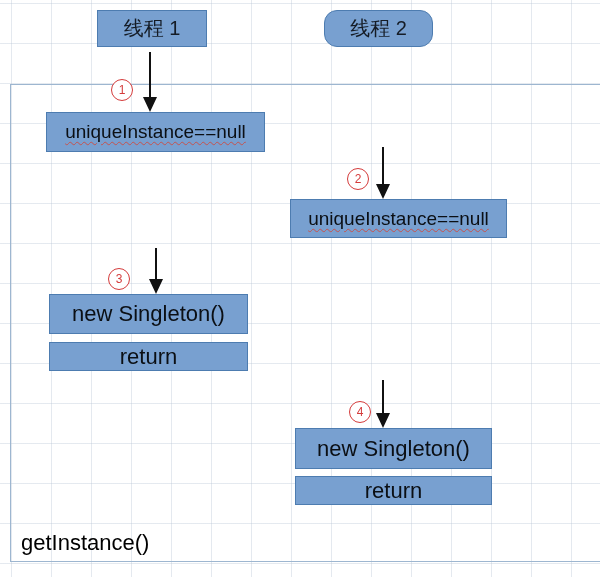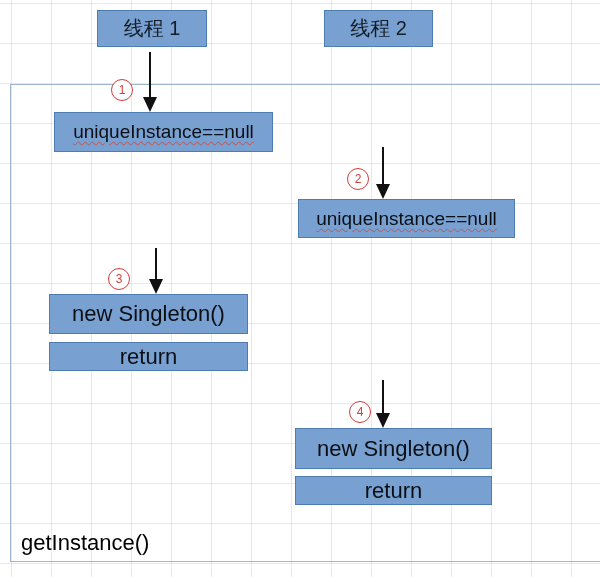--- a/index.html
+++ b/index.html
@@ -42,21 +42,21 @@
     display: flex;
     align-items: center;
     justify-content: center;
     box-sizing: border-box;
     background: var(--box-fill, #78a0d0);
     border: 1.5px solid var(--box-border, #4d7cb0);
     color: #0b0f14;
     white-space: nowrap;
   }
   .node.thread { font-size: 20px; color: #151c26; }
-  .node.small-text { font-size: 19px; margin-left: 8px; }
+  .node.small-text { font-size: 19px; }
   .node.med-text  { font-size: 22px; }
 
   .misspelled {
     text-decoration-line: underline;
     text-decoration-style: wavy;
     text-decoration-color: var(--squiggle-red, #c4524e);
     text-decoration-thickness: 1px;
     text-underline-offset: 3px;
   }
 
@@ -92,21 +92,21 @@
   }
 </style>
 </head>
 <body>
 
 <div class="canvas">
 
   <div class="node thread" style="left:97px; top:10px; width:110px; height:37px;">
     <span>线程 1</span>
   </div>
-  <div class="node thread" style="left:324px; top:10px; width:109px; height:37px;">
+  <div class="node thread" style="left:324px; top:10px; width:109px; height:37px;border-radius:13px;">
     <span>线程 2</span>
   </div>
 
   <div class="frame">
     <span class="frame-label">getInstance()</span>
   </div>
 
   <div class="arrow" style="left:143px; top:52px; height:60px;">
     <div class="shaft"></div>
     <div class="head"></div>

